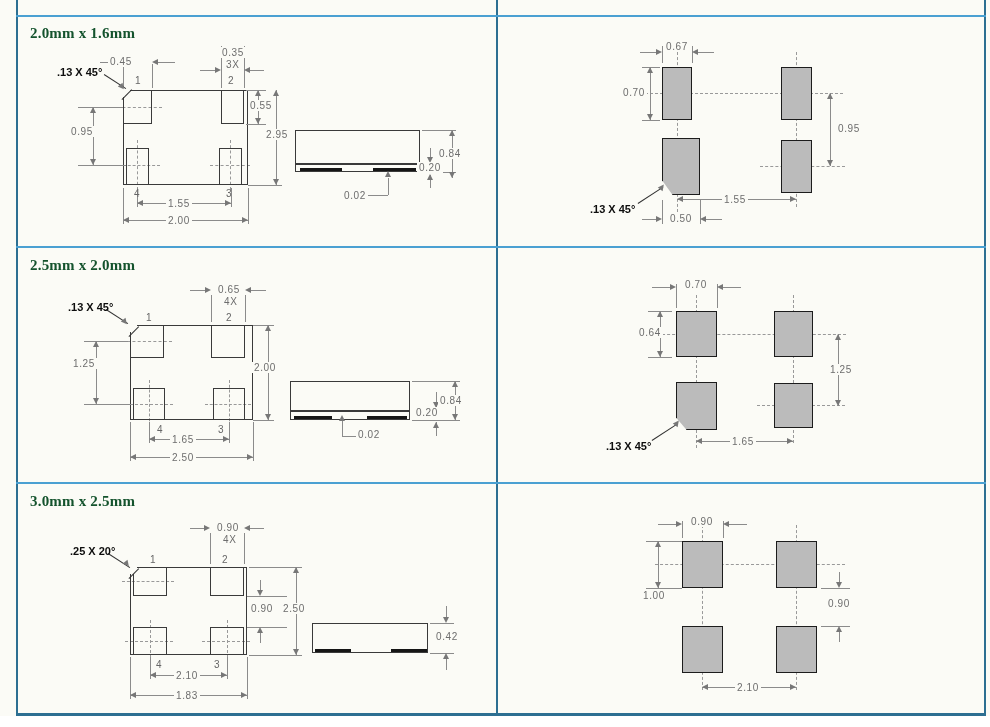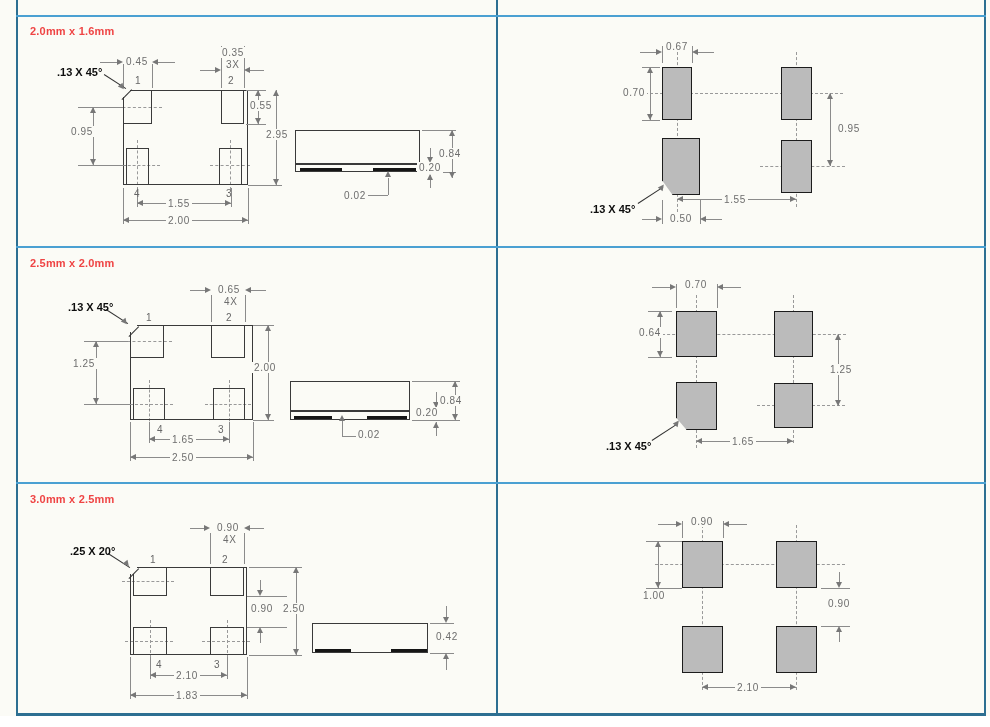--- a/index.html
+++ b/index.html
@@ -1,19 +1,19 @@
 <!DOCTYPE html>
 <html><head>
 <meta charset="utf-8">
 <style>
   * { box-sizing: border-box; margin: 0; padding: 0; }
   html,body { width: 990px; height: 727px; }
   #page { position: relative; width: 990px; height: 727px; background: #fbfbf6;
           font-family: "Liberation Sans", sans-serif; overflow: hidden; }
-  .t   { position: absolute; font-weight: bold; font-size: 11px; color: #ef4444; letter-spacing: .2px; }
+  .t   { position: absolute; font-weight: bold; font-size: 15px; color: #14532d; letter-spacing: .2px; font-family: Liberation Serif, serif; }
   .dim { position: absolute; font-size: 10px; color: #6d6d6d; letter-spacing: .6px;
          background: #fbfbf6; padding: 0 2px; line-height: 11px; white-space: nowrap; z-index: 20; }
   .pin { position: absolute; font-size: 10px; color: #666; z-index: 20; }
   .note{ position: absolute; font-size: 11px; font-weight: bold; color: #0d0d0d; white-space: nowrap; z-index: 25; }
   .ol  { position: absolute; border: 1.6px solid #3a3a3a; z-index: 5; }
   .pad { position: absolute; border: 1.4px solid #3a3a3a; z-index: 6; }
   .gp  { position: absolute; background: #bbbbbb; border: 1.8px solid #1c1c1c; z-index: 6; }
   .ln  { position: absolute; background: #8b8b8b; z-index: 10; }
   .lnd { position: absolute; background: #3a3a3a; z-index: 10; }
   .dash{ position: absolute; z-index: 4; }
@@ -57,21 +57,21 @@
   <div class="pin" style="left:228px;top:75px">2</div>
   <div class="pin" style="left:134px;top:188px">4</div>
   <div class="pin" style="left:226px;top:188px">3</div>
 
   <div class="ln" style="left:123px;top:64px;width:1px;height:24px"></div>
   <div class="ln" style="left:152px;top:64px;width:1px;height:24px"></div>
   <div class="ln" style="left:100px;top:62px;width:17px;height:1px"></div>
   <div class="ar r" style="left:117px;top:59px"></div>
   <div class="ln" style="left:158px;top:62px;width:17px;height:1px"></div>
   <div class="ar l" style="left:152px;top:59px"></div>
-  <div class="dim" style="left:124px;top:56px">0.45</div>
+  <div class="dim" style="left:108px;top:56px">0.45</div>
 
   <div class="ln" style="left:221px;top:46px;width:1px;height:42px"></div>
   <div class="ln" style="left:244px;top:46px;width:1px;height:42px"></div>
   <div class="ln" style="left:200px;top:70px;width:15px;height:1px"></div>
   <div class="ar r" style="left:215px;top:67px"></div>
   <div class="ln" style="left:250px;top:70px;width:14px;height:1px"></div>
   <div class="ar l" style="left:244px;top:67px"></div>
   <div class="dim" style="left:220px;top:47px">0.35</div>
   <div class="dim" style="left:224px;top:59px">3X</div>
 

